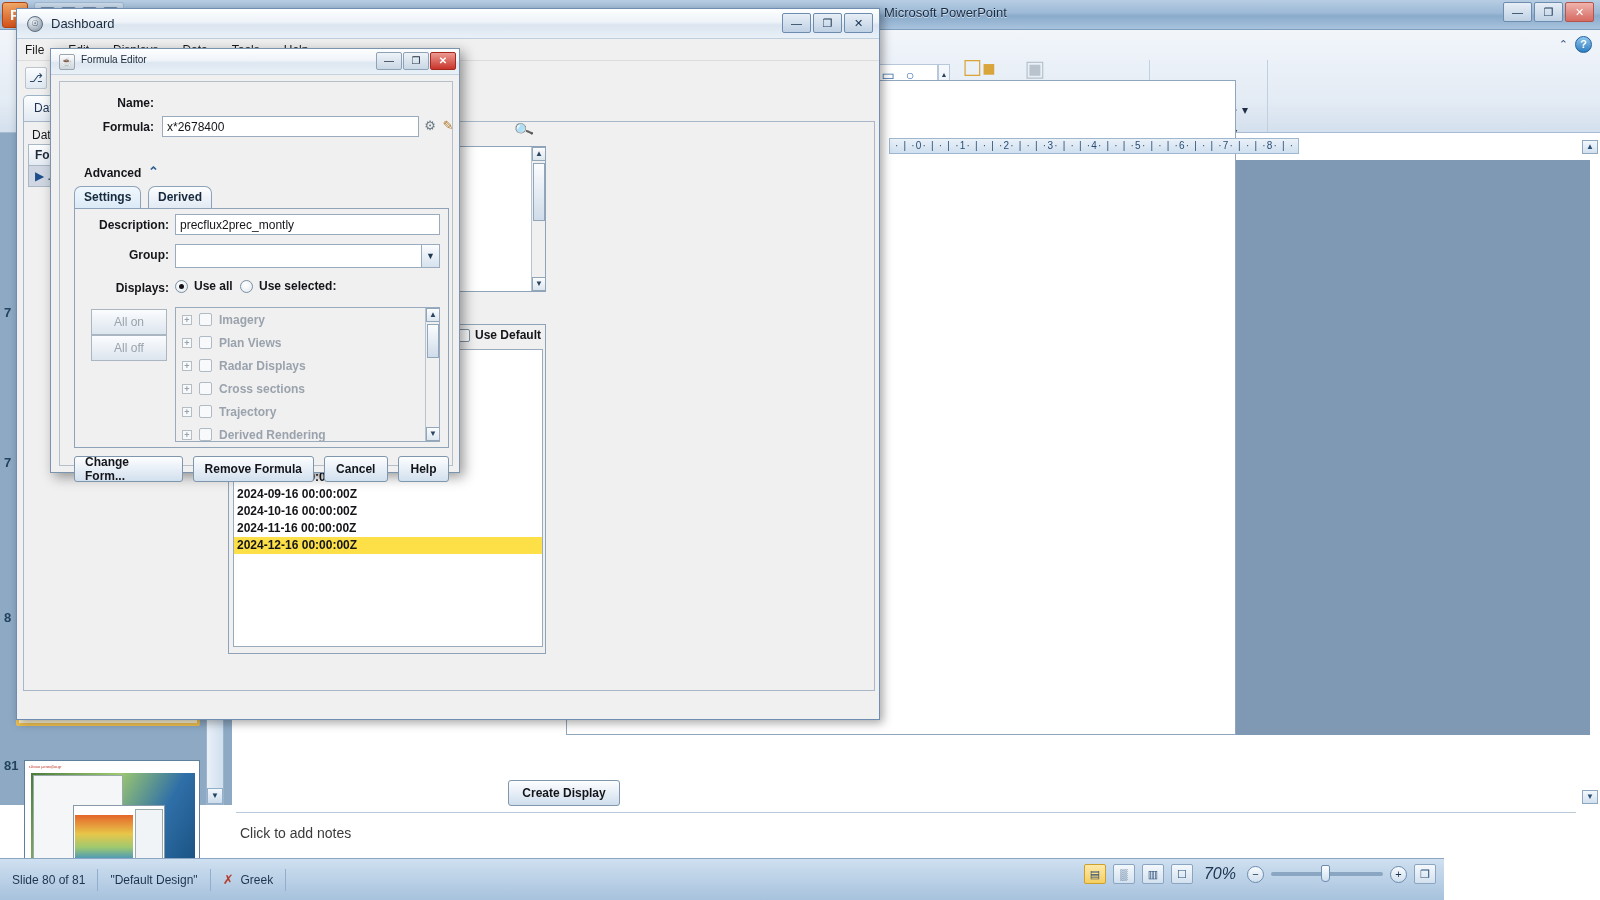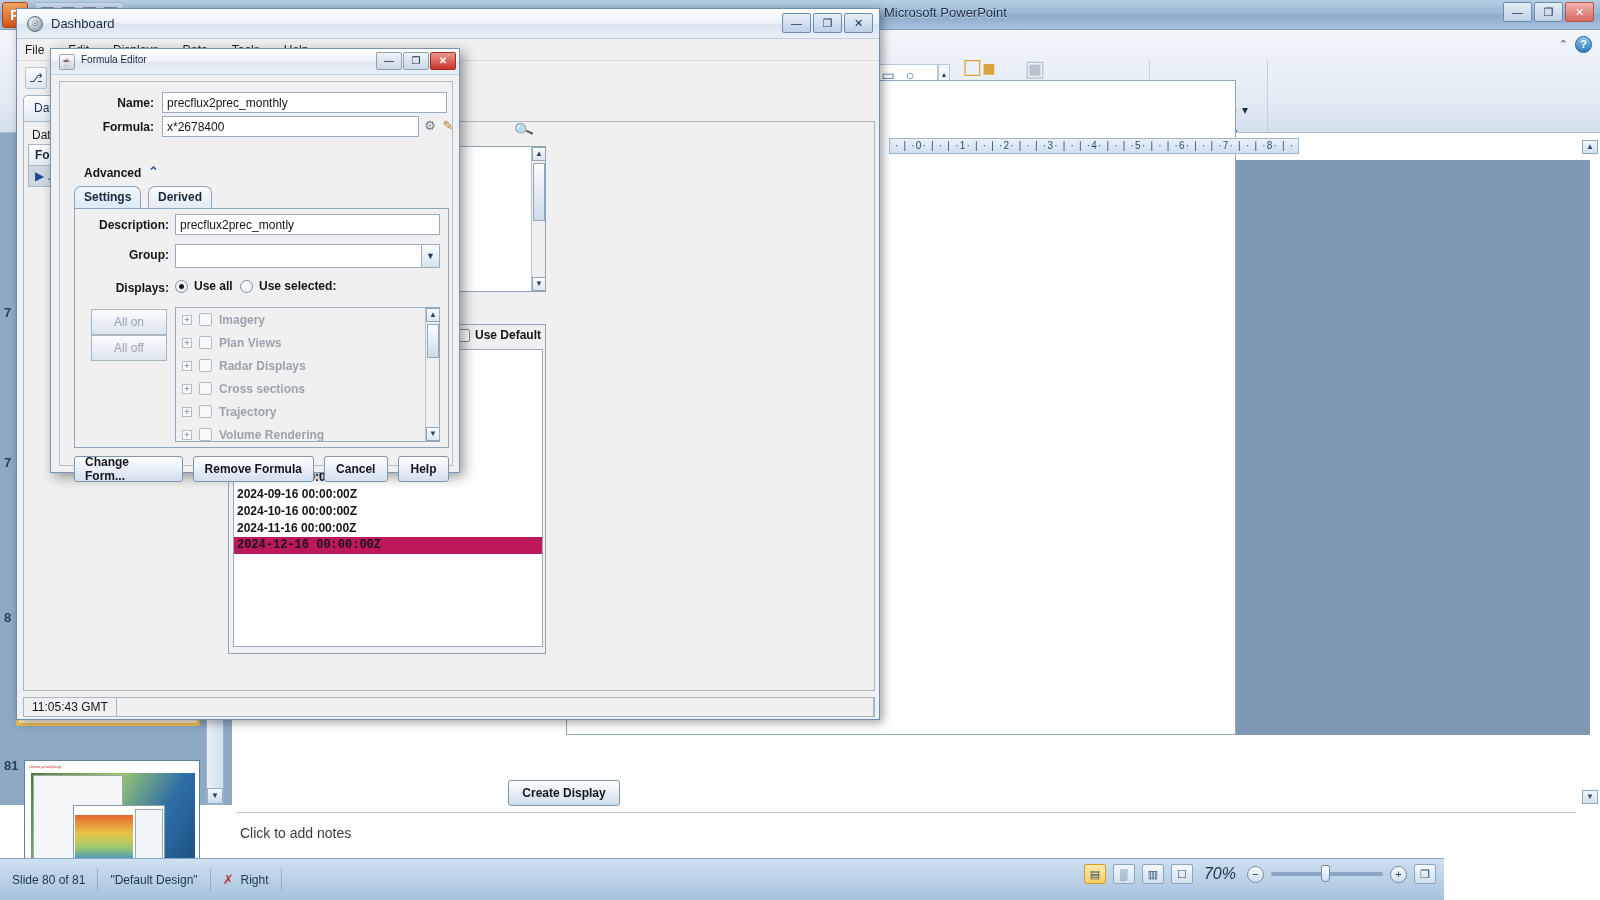--- a/index.html
+++ b/index.html
@@ -272,21 +272,21 @@
   }
   .jcheck {
     width: 13px; height: 13px; border: 1px solid #7b8fa3; background: #fff; border-radius:2px;
     display:inline-block;
   }
   .times-list {
     position: absolute; left: 4px; top: 24px; width: 310px; height: 298px;
     background: #fff; border: 1px solid #9aabbd; overflow: hidden;
   }
   .time-item { font-size: 12px; font-weight: bold; color: #14151a; height: 17px; line-height: 17px; padding-left: 3px;}
-  .time-item.sel { background: #be185d; font-family: Liberation Mono, monospace; }
+  .time-item.sel { background: #fde047; }
   .tooltip-box {
     position: absolute; background: #c3d5e8; border: 1px solid #7f9cbb;
     font-size: 12px; color: #1a1a1a; padding: 1px 4px;
   }
   .create-display {
     position: absolute; left: 484px; top: 658px; width: 112px; height: 26px;
     border: 1px solid #7f96ad; border-radius: 3px;
     background: linear-gradient(to bottom,#fdfeff,#cfdeed);
     font-size: 12px; font-weight: bold; color:#14151a; text-align:center; line-height: 24px;
   }
@@ -497,21 +497,21 @@
 
   <div class="ppt-notes">
     <div class="ppt-notes-text">Click to add notes</div>
   </div>
 
   <div class="ppt-statusbar">
     <div class="sb-cell">Slide 80 of 81</div>
     <div class="sb-cell">"Default Design"</div>
     <div class="sb-cell" style="display:flex;align-items:center;gap:7px;">
       <span style="color:#b73a2e;font-size:13px;">✗</span>
-      <span>Right</span>
+      <span>Greek</span>
     </div>
     <div class="sb-right">
       <span class="viewbtn active">▤</span>
       <span class="viewbtn">▒</span>
       <span class="viewbtn">▥</span>
       <span class="viewbtn">☐</span>
       <span style="font-size:16px;color:#1c3450;padding:0 4px;font-style:italic;">70%</span>
       <span class="circbtn">−</span>
       <span class="zoomslider">
           <span class="zoomknob"></span>
@@ -635,43 +635,38 @@
           <div class="time-item">2024-11-16 00:00:00Z</div>
           <div class="time-item sel">2024-12-16 00:00:00Z</div>
           <div class="tooltip-box" style="left:0px; top:51px;">Right click to show selection menu</div>
         </div>
       </div>
     </div>
 
     <div class="create-display">Create Display</div>
   </div>
 
-  <div class="dash-statusbar">
-    <div class="dash-status-cell">11:05:43 GMT</div>
-    <div class="dash-status-cell dash-status-grow"></div>
-  </div>
 </div>
 
 <div id="formula-editor">
 
   <div class="fe-titlebar">
     <div class="java-ic">☕</div>
     <div class="fe-title-text">Formula Editor</div>
     <div class="fe-winbtns">
       <div class="fe-wb">—</div>
       <div class="fe-wb">❐</div>
       <div class="fe-wb close">✕</div>
     </div>
   </div>
 
   <div class="fe-body">
     <div class="fe-inner">
 
       <div class="fld-label" style="left:10px; top:14px; width:84px;">Name:</div>
-      <div class="jtext" style="left:102px; top:10px; width:285px; height:21px;">precflux2prec_monthly</div>
 
       <div class="fld-label" style="left:10px; top:38px; width:84px;">Formula:</div>
       <div class="jtext" style="left:102px; top:34px; width:257px; height:21px;">x*2678400</div>
       <div class="gear-ic" style="left:362px; top:36px; color:#6c7a88;">⚙</div>
       <div class="pad-ic" style="left:380px; top:36px; color:#b07a2a;">✎</div>
 
       <div class="adv-row">Advanced</div>
       <div class="adv-caret">⌃</div>
 
       <div class="settings-tabs">
@@ -725,21 +720,21 @@
             <span>Cross sections</span>
           </div>
           <div class="disp-item">
             <span class="expander">+</span>
             <span class="jcheck dis"></span>
             <span>Trajectory</span>
           </div>
           <div class="disp-item">
             <span class="expander">+</span>
             <span class="jcheck dis"></span>
-            <span>Volume Rendering</span>
+            <span>Derived Rendering</span>
           </div>
           <div class="vscroll">
             <div class="sbtn">▲</div>
             <div class="thumb" style="top:16px; height:34px;"></div>
             <div class="sbtn" style="position:absolute;bottom:0;left:0;">▼</div>
           </div>
         </div>
       </div>
 
       <div class="fe-buttons">

